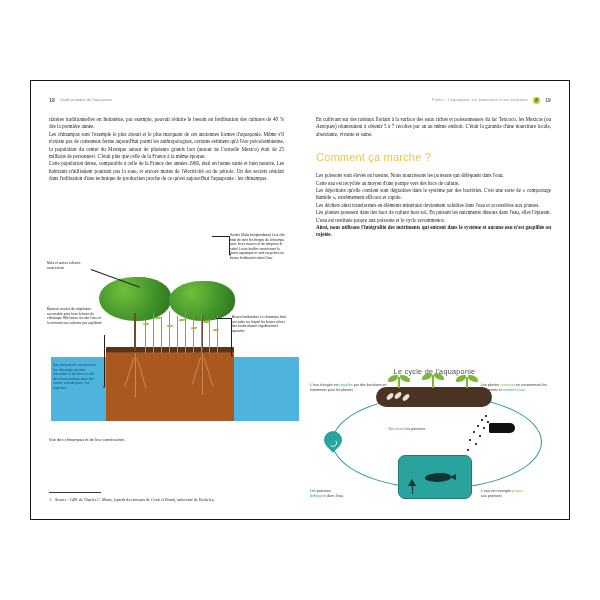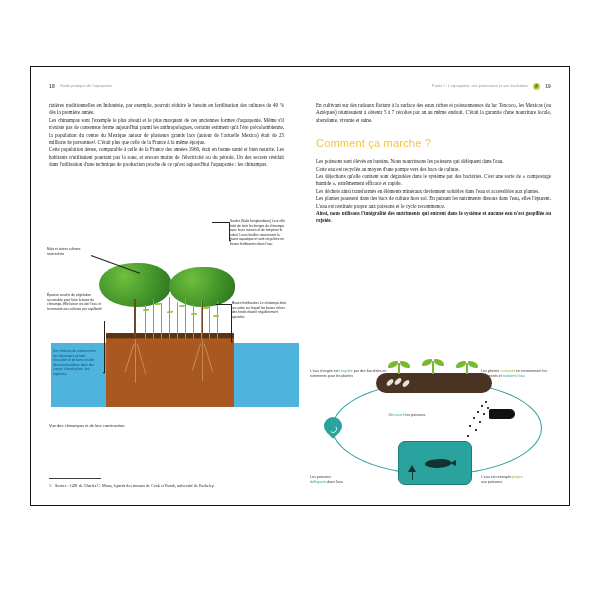--- a/index.html
+++ b/index.html
@@ -4,21 +4,21 @@
 <style>
   html,body{margin:0;padding:0;}
   body{
     width:600px;height:600px;
     background:#ffffff;
     font-family:"Liberation Serif", serif;
     overflow:hidden;
   }
   .spread{
     position:absolute;
-    left:30px; top:66px;
+    left:30px; top:80px;
     width:540px; height:440px;
     background:#ffffff;
     border:1.5px solid #141414;
     box-sizing:border-box;
     display:flex;
   }
   .page{
     position:relative;
     width:50%;
     height:100%;
@@ -374,20 +374,21 @@
     <div class="body-col" style="margin-top:0;">
       <p>Les poissons sont élevés en bassins. Nous nourrissons les poissons qui défèquent dans l'eau.</p>
       <p>Cette eau est recyclée au moyen d'une pompe vers des bacs de culture.</p>
       <p>Les déjections qu'elle contient sont dégradées dans le système par des bactéries. C'est une sorte de « compostage humide », extrêmement efficace et rapide.</p>
       <p>Les déchets ainsi transformés en éléments minéraux deviennent solubles dans l'eau et accessibles aux plantes.</p>
       <p>Les plantes poussent dans des bacs de culture hors sol. En puisant les nutriments dissous dans l'eau, elles l'épurent. L'eau est restituée propre aux poissons et le cycle recommence.</p>
       <p class="bold">Ainsi, nous utilisons l'intégralité des nutriments qui entrent dans le système et aucune eau n'est gaspillée ou rejetée.</p>
     </div>
 
     <div class="cycle">
+      <div class="cycle-title">Le cycle de l'aquaponie</div>
 
       <div class="ellipse"></div>
 
       <div class="bed">
         <div class="seed" style="left:10px;top:7px;"></div>
         <div class="seed" style="left:18px;top:6px;"></div>
         <div class="seed" style="left:26px;top:8px;"></div>
       </div>
 
       <div class="plantlet" style="left:78px;top:10px;width:22px;height:13px;">

